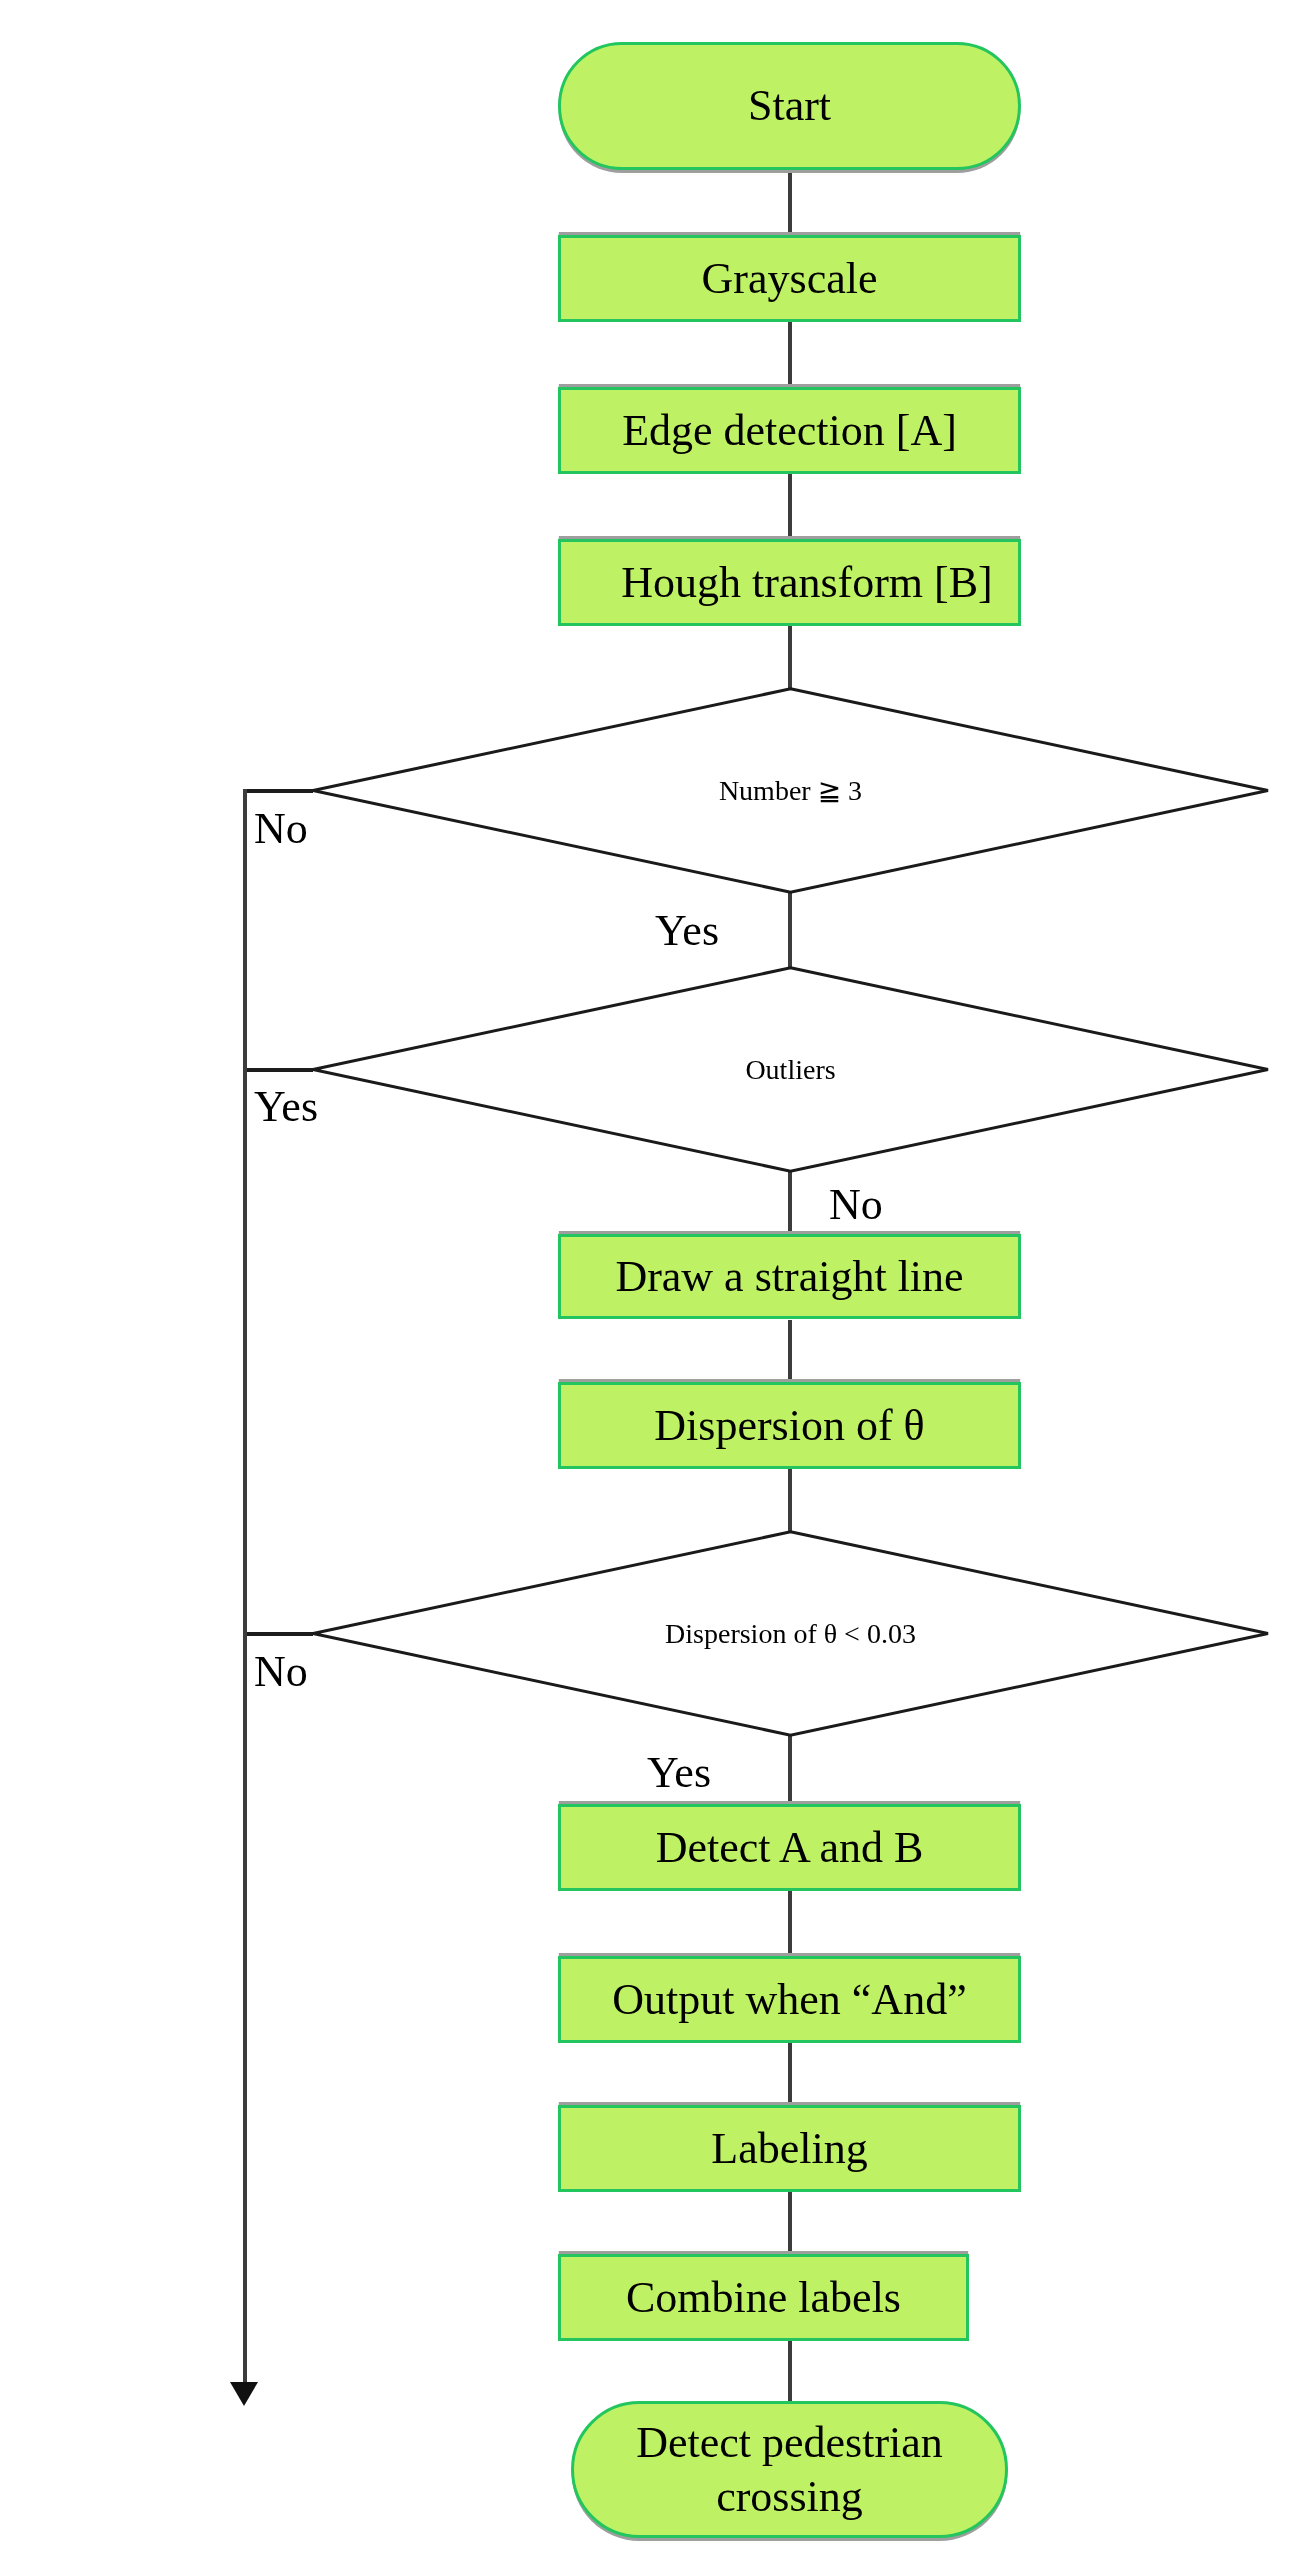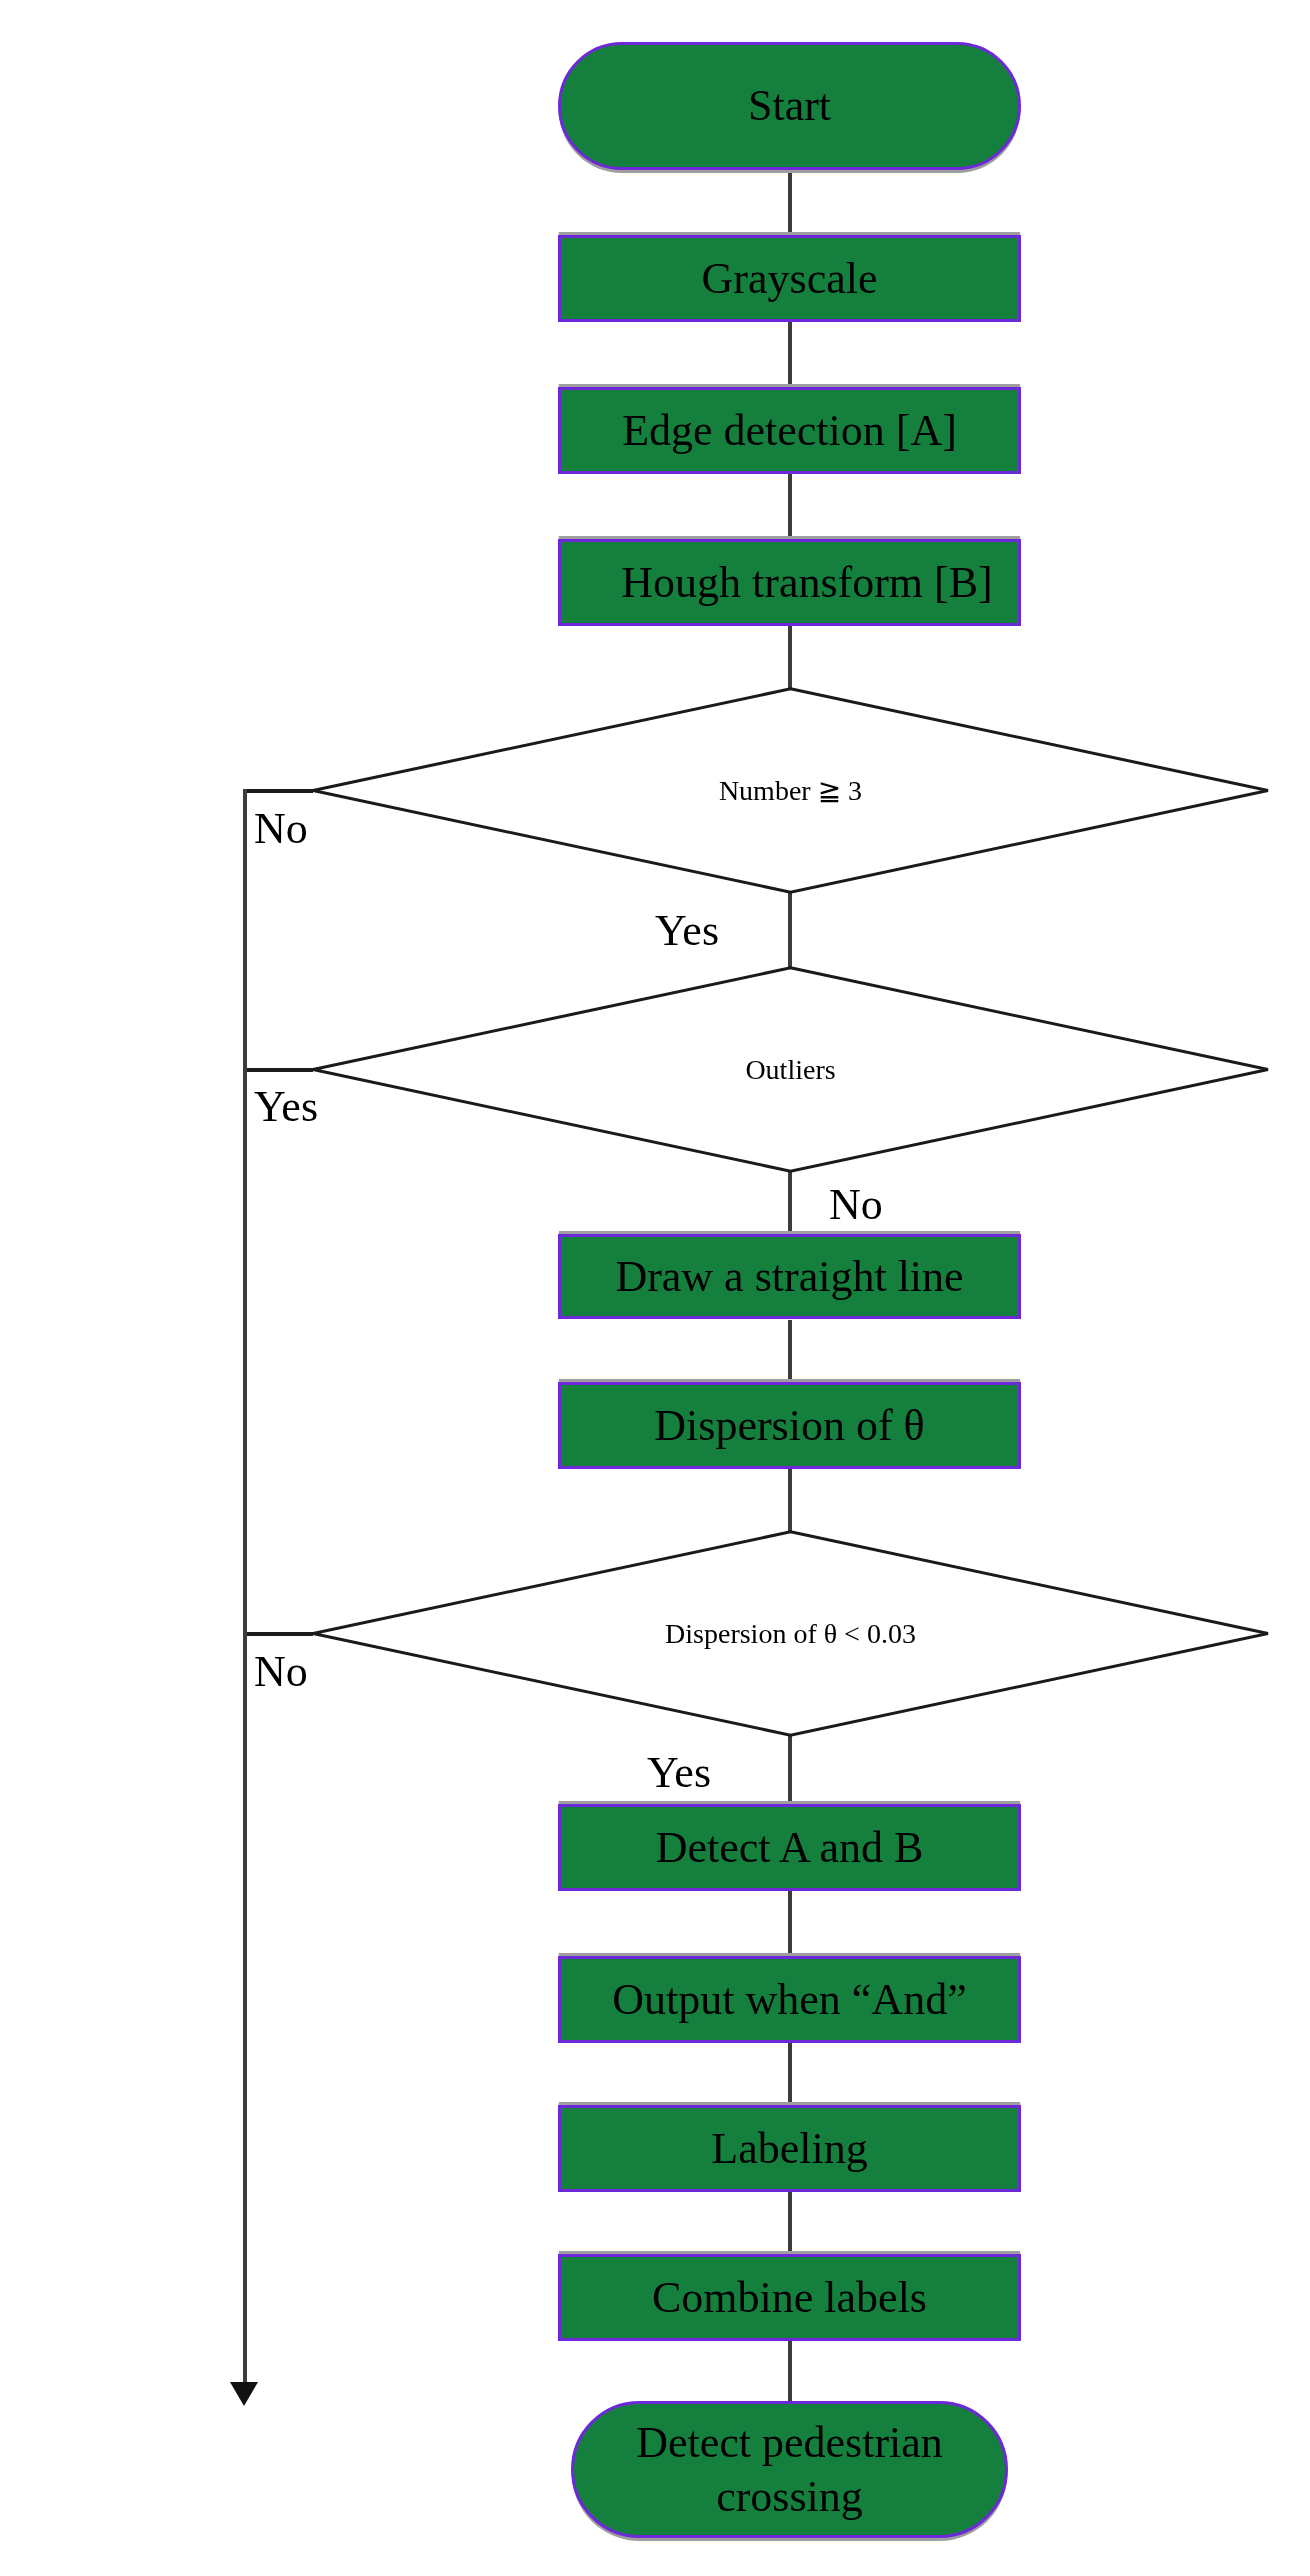--- a/index.html
+++ b/index.html
@@ -6,22 +6,22 @@
   #canvas{
     position:relative;
     width:1310px;height:2576px;
     background:#ffffff;
     font-family:"Liberation Serif", serif;
     color:#000000;
   }
   .node{
     position:absolute;
     box-sizing:border-box;
-    background:#15803d;
-    border:3px solid #6d28d9;
+    background:#bef264;
+    border:3px solid #22c55e;
     display:flex;align-items:center;justify-content:center;
     text-align:center;
     font-size:44px;line-height:1.22;
     z-index:3;
   }
   .rect{box-shadow:0 -3.8px 0 -0.8px #9e9e9e;}
   .terminator{border-radius:70px;box-shadow:0 3.8px 0 -0.8px #9e9e9e;}
   .diamond{
     position:absolute;z-index:3;
   }
@@ -118,21 +118,21 @@
   </div>
 
   <div class="node rect" style="left:558px;top:1956px;width:463px;height:87px;">
     <span>Output when “And”</span>
   </div>
 
   <div class="node rect" style="left:558px;top:2105px;width:463px;height:87px;">
     <span>Labeling</span>
   </div>
 
-  <div class="node rect" style="left:558px;top:2254px;width:463px;height:87px;">
+  <div class="node rect" style="left:558px;top:2254px;width:411px;height:87px;">
     <span>Combine labels</span>
   </div>
 
   <div class="node terminator" style="left:571px;top:2401px;width:437px;height:137px;padding:0 46px;">
     <span>Detect pedestrian crossing</span>
   </div>
 
 
   <div class="branch-label" style="left:254px;top:803px;">No</div>
   <div class="branch-label" style="left:655px;top:905px;">Yes</div>

